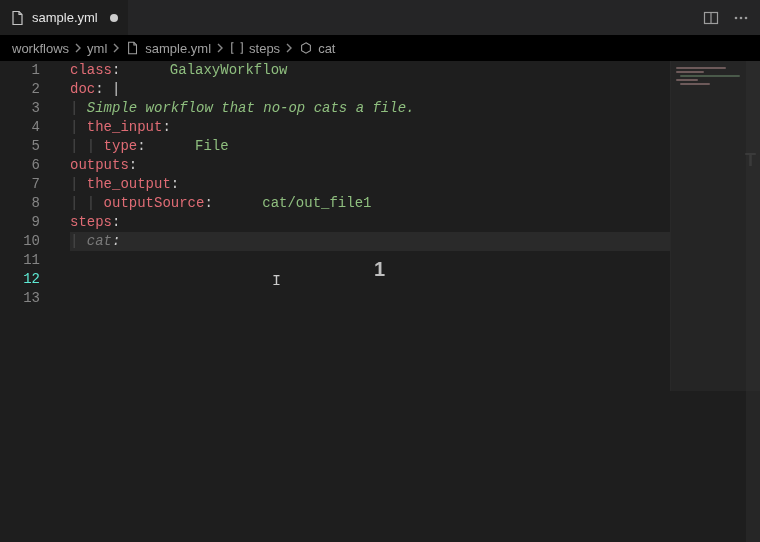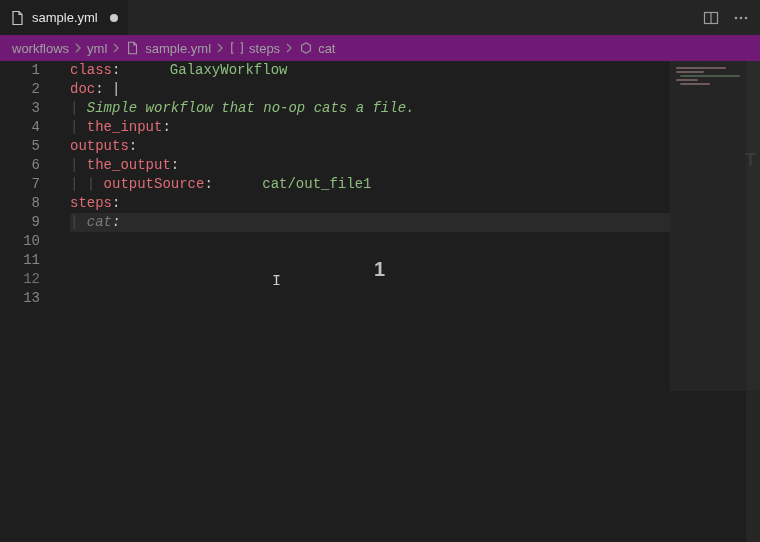--- a/index.html
+++ b/index.html
@@ -36,21 +36,21 @@
 
   
   .breadcrumb {
     height: 26px;
     display: flex;
     align-items: center;
     gap: 4px;
     padding: 0 12px;
     font-size: 13px;
     color: #a0a0a0;
-    background: #701a75;
+    background: #000000;
   }
   .breadcrumb .crumb { display: flex; align-items: center; gap: 4px; cursor: pointer; }
   .breadcrumb .sep { color: #6e6e6e; }
   .crumb-icon { width: 16px; height: 16px; display: inline-flex; align-items: center; justify-content: center; }
 
   
   .editor {
     position: relative;
     font-family: Consolas, "Courier New", monospace;
     font-size: 14px;
@@ -59,21 +59,21 @@
     height: calc(542px - 35px - 26px);
   }
   .gutter {
     width: 50px;
     text-align: right;
     color: #858585;
     padding-right: 10px;
     user-select: none;
   }
   .gutter .ln { height: 19px; }
-  .gutter .ln.current { color: #737373; }
+  .gutter .ln.current { color: #5eead4; }
   .code { flex: 1; position: relative; padding-left: 20px; }
   .line { height: 19px; white-space: pre; }
   .line.current { background: #2a2a2a; font-style: italic; }
   .tok-key { color: #e06c75; }       
   .tok-val { color: #8fbf7f; margin-left: 41px; }        
   .tok-punc { color: #cccccc; }
   .tok-str { color: #8fbf7f; font-style: italic; }
   .tok-pipe { color: #4a4a4a; }       
   .tok-dim { color: #7a7a7a; }
 
@@ -245,20 +245,21 @@
       <div class="ln">11</div>
       <div class="ln current">12</div>
       <div class="ln">13</div>
     </div>
   <div class="code" id="code-area">
     <span class="text-cursor">I</span>
   <div class="line"><span class="tok-key">class</span><span class="tok-punc">: </span><span class="tok-val">GalaxyWorkflow</span></div>
       <div class="line"><span class="tok-key">doc</span><span class="tok-punc">: </span><span class="tok-punc">|</span></div>
       <div class="line"><span class="tok-pipe">| </span><span class="tok-str">Simple workflow that no-op cats a file.</span></div>
       <div class="line"><span class="tok-pipe">| </span><span class="tok-key">the_input</span><span class="tok-punc">:</span></div>
+      <div class="line"><span class="tok-pipe">| | </span><span class="tok-key">type</span><span class="tok-punc">: </span><span class="tok-val">File</span></div>
       <div class="line"><span class="tok-key">outputs</span><span class="tok-punc">:</span></div>
       <div class="line"><span class="tok-pipe">| </span><span class="tok-key">the_output</span><span class="tok-punc">:</span></div>
       <div class="line"><span class="tok-pipe">| | </span><span class="tok-key">outputSource</span><span class="tok-punc">: </span><span class="tok-val">cat/out_file1</span></div>
       <div class="line"><span class="tok-key">steps</span><span class="tok-punc">:</span></div>
       <div class="line current"><span class="tok-pipe">| </span><span class="tok-dim">cat</span><span class="tok-punc">:</span></div>
       <div class="line"></div>
     </div>
 </div>
 
 <div class="suggest-badge">1</div>

